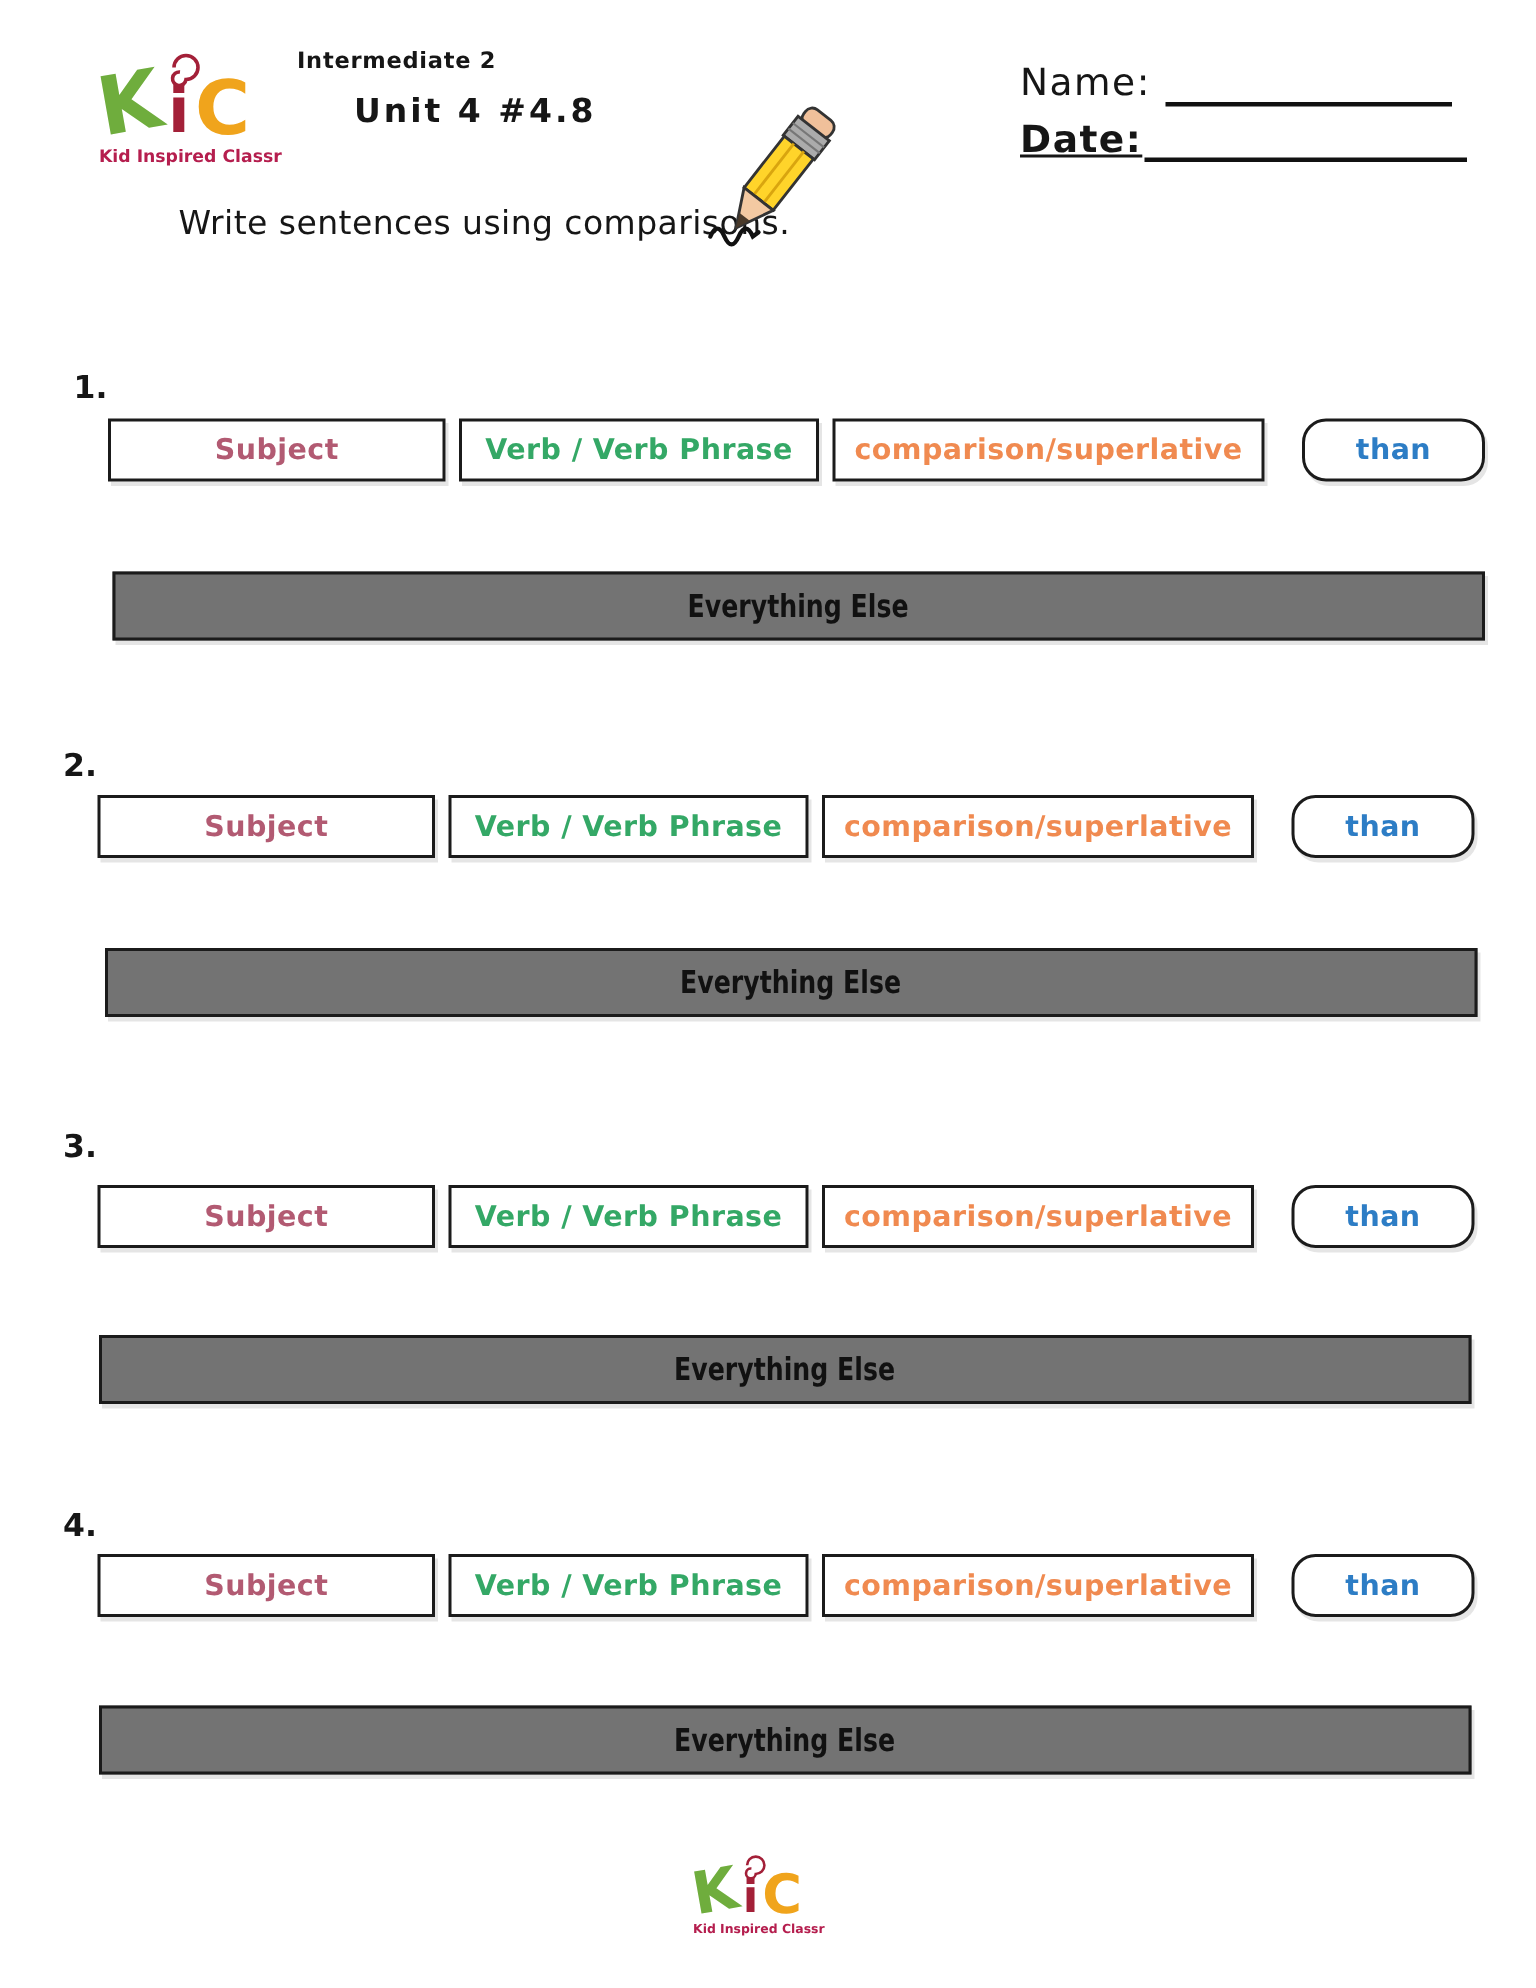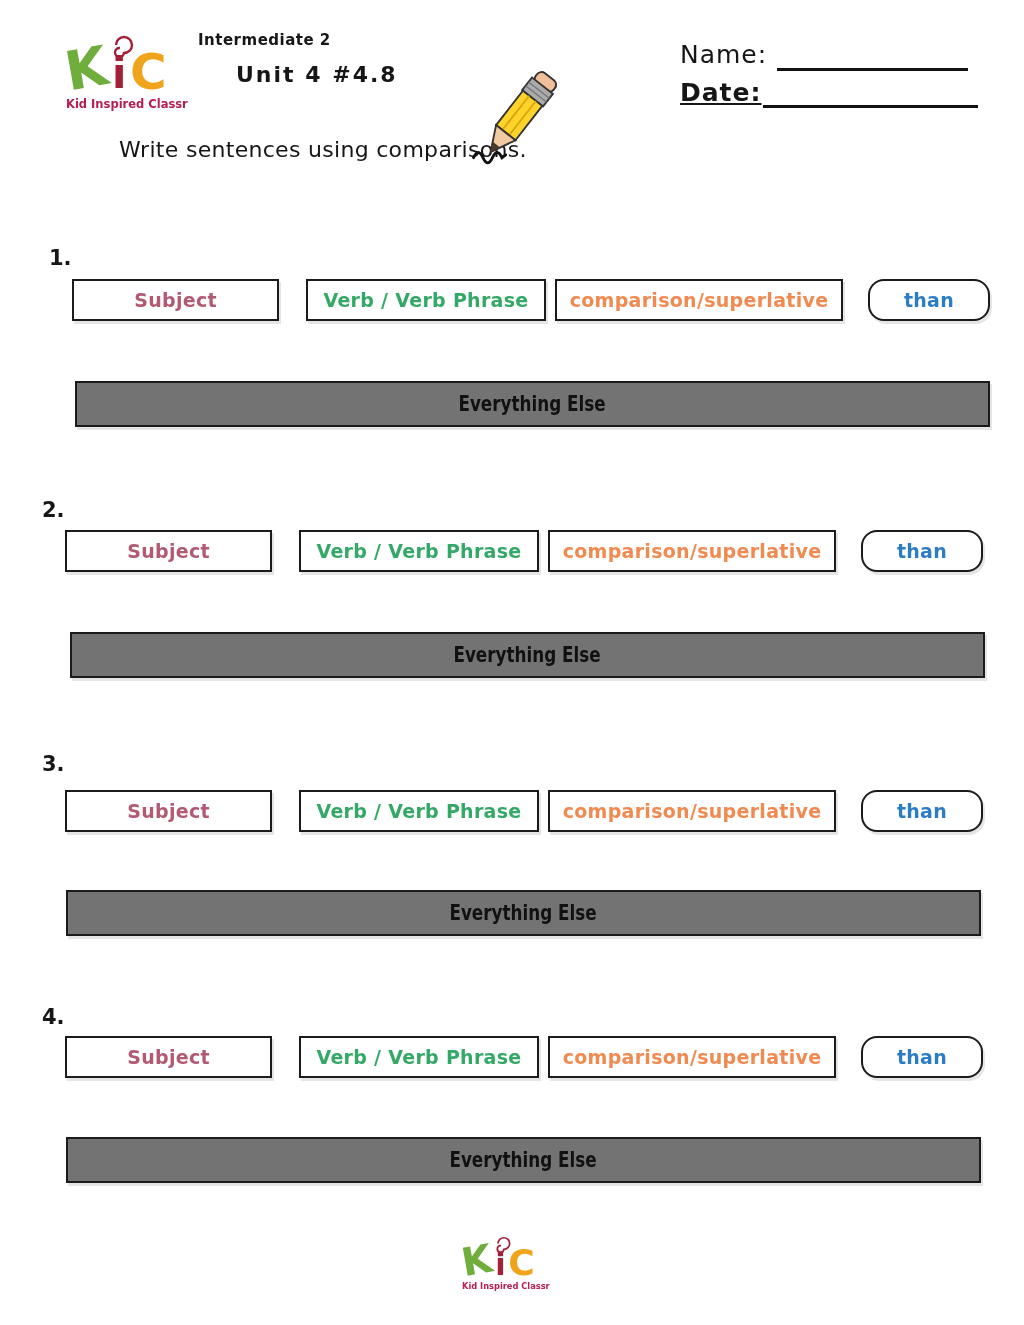--- a/index.html
+++ b/index.html
@@ -56,21 +56,21 @@
     position:absolute; left:calc(var(--ox) + 42px); top:0;
     font-size:21px; font-weight:800;
   }
   .wbox {
     position:absolute; top:var(--rt); height:42px;
     border:2px solid #1b1b1b; background:#fff;
     display:flex; align-items:center; justify-content:center;
     box-shadow:2px 3px 0 rgba(0,0,0,0.10);
     font-size:19px; font-weight:700; letter-spacing:0.3px;
   }
-  .b-sub  { left:calc(var(--ox) + 65px);  width:207px; color:var(--subject,#b25a72); }
+  .b-sub  { left:calc(var(--ox) + 65px);  width:225px; color:var(--subject,#b25a72); }
   .b-verb { left:calc(var(--ox) + 299px); width:240px; color:var(--verb,#34a866); }
   .b-comp { left:calc(var(--ox) + 548px); width:288px; color:var(--comparison,#f08a50); }
   .b-than { left:calc(var(--ox) + 861px); width:122px; color:var(--than,#2d7dc5);border-radius:16px; }
   .b-ee {
     position:absolute; left:var(--ex); top:var(--et);
     width:915px; height:46px;
     border:2px solid #1b1b1b; background:#737373;
     display:flex; align-items:center; justify-content:center;
     box-shadow:2px 3px 0 rgba(0,0,0,0.10);
   }

